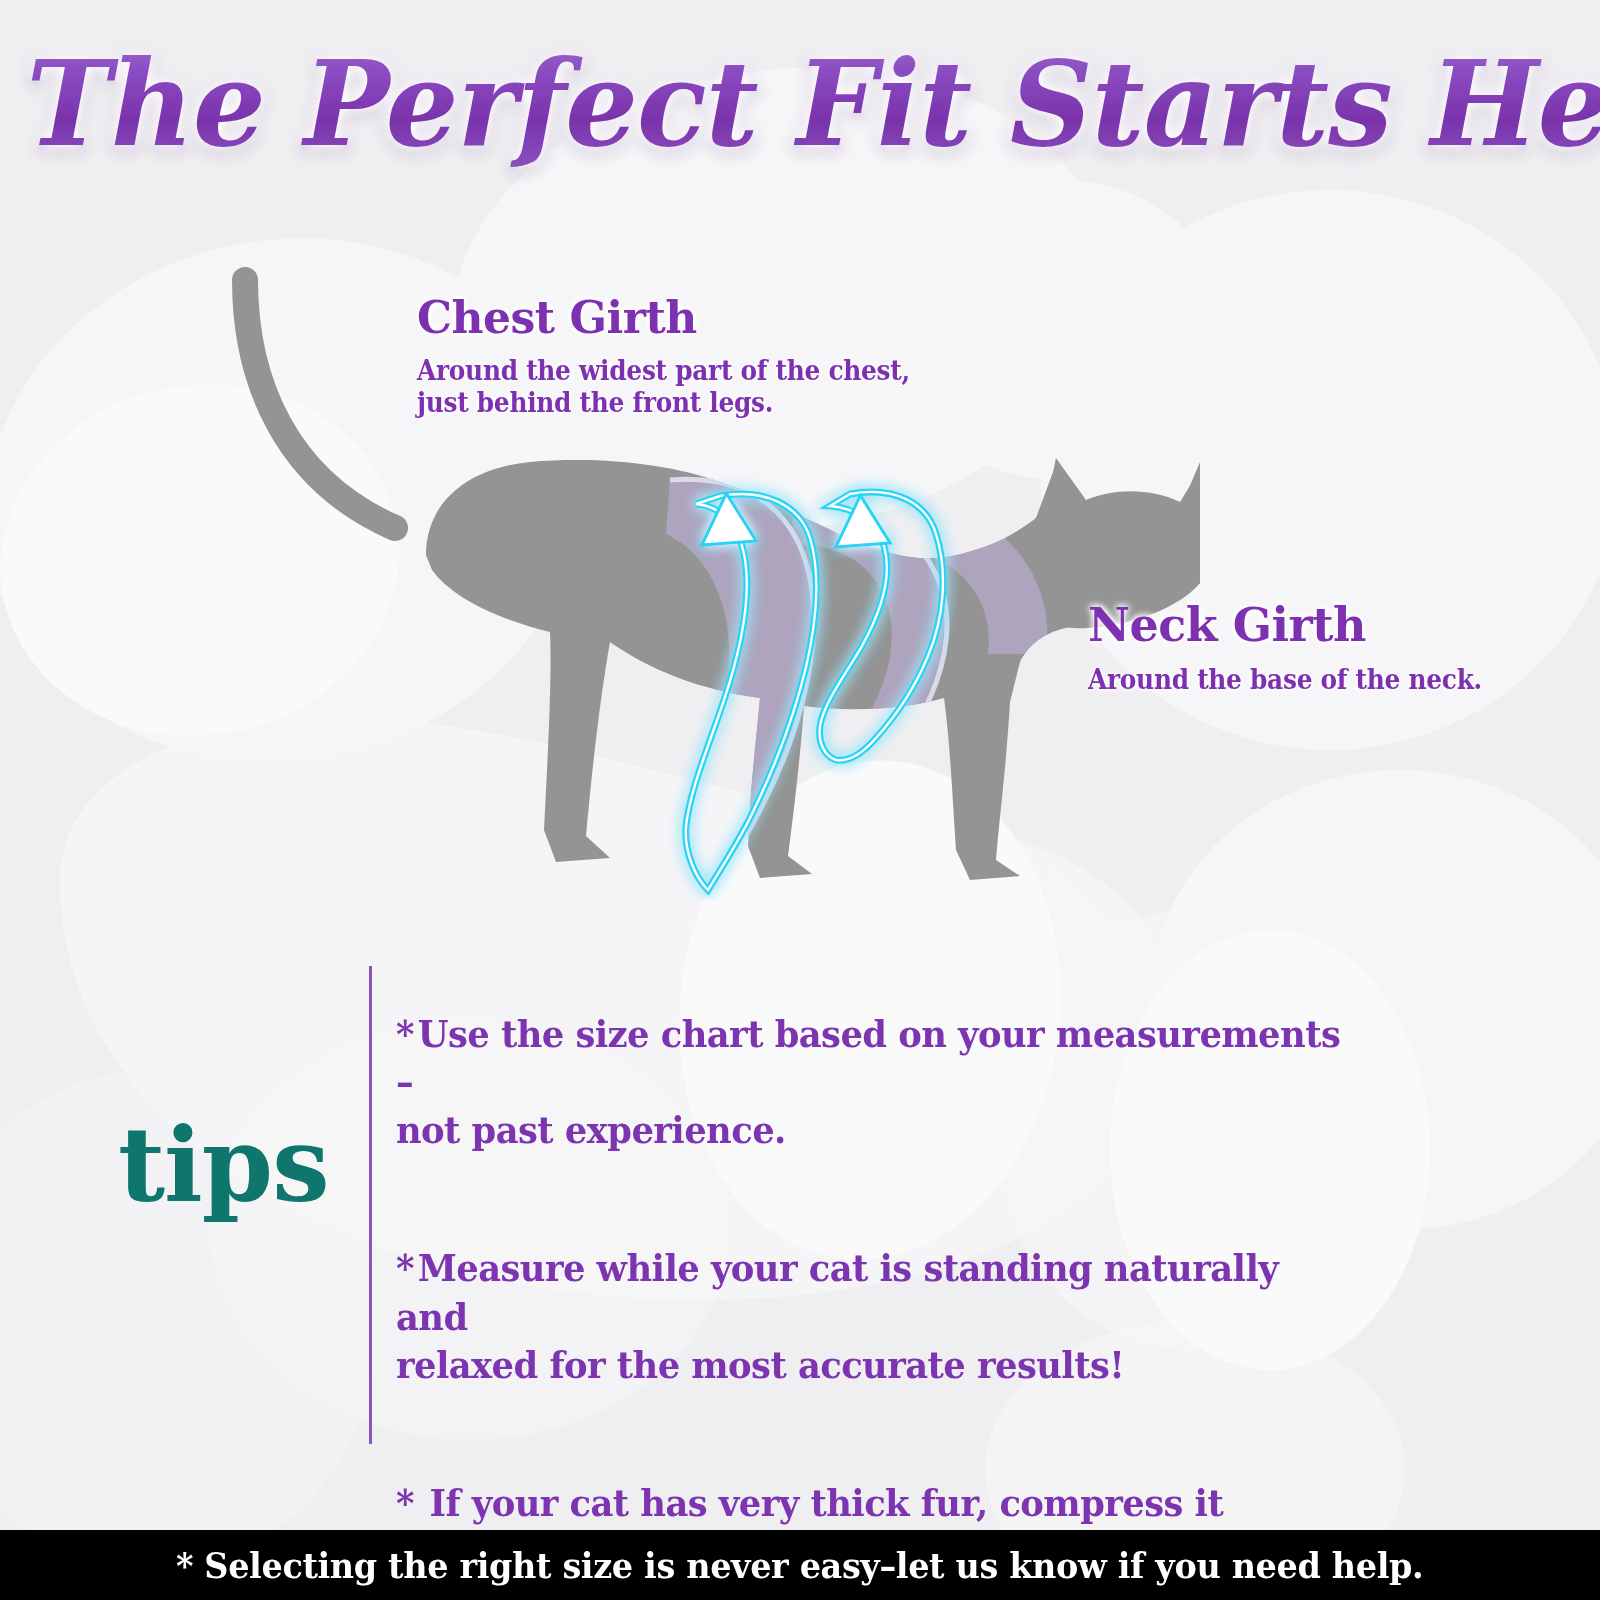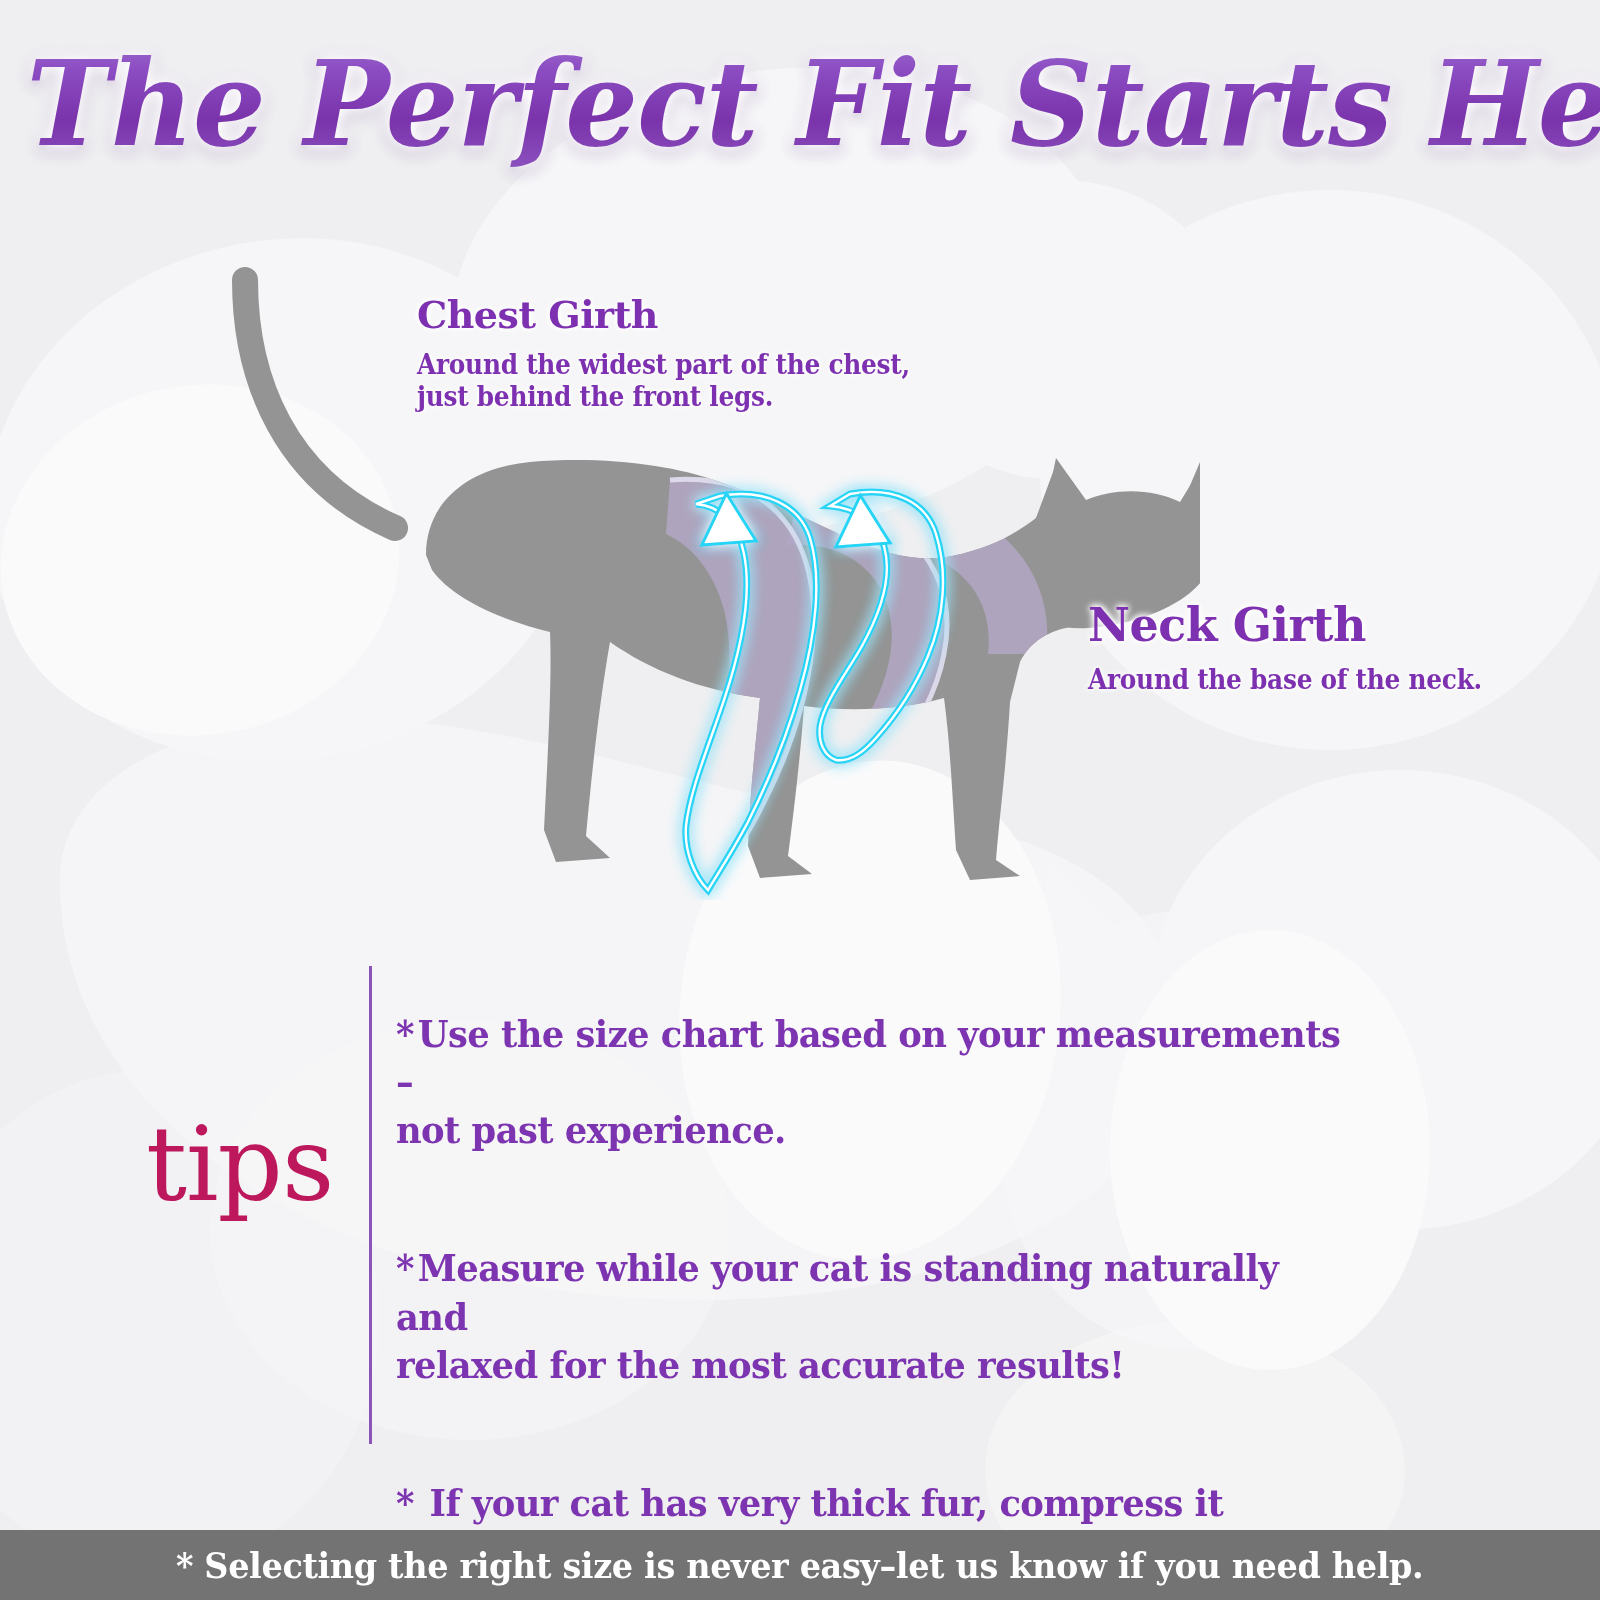--- a/index.html
+++ b/index.html
@@ -47,39 +47,38 @@
     font-weight:bold;
     color:#7d30b0;
     text-shadow:0 0 5px #fff,0 0 5px #fff;
     letter-spacing:-0.3px;
     line-height:1.18;
     transform:scaleX(.92);
     transform-origin:left center;
   }
 
   #chest-block{position:absolute;left:417px;top:292px;z-index:6;}
-  #chest-block .lbl-head{font-size:38px;}
+  #chest-block .lbl-head{font-size:44px;}
   #chest-block .lbl-sub{font-size:27px;margin-top:12px;}
 
   #neck-block{position:absolute;left:1088px;top:598px;z-index:6;}
   #neck-block .lbl-head{font-size:46px;}
   #neck-block .lbl-sub{font-size:27px;margin-top:12px;}
 
   
   #cat-svg{position:absolute;left:200px;top:250px;z-index:3;}
 
   
   #tips-word{
     position:absolute;left:118px;top:1105px;z-index:6;
     font-family:"DejaVu Serif","Liberation Serif",serif;
-    font-weight:normal;
+    font-weight:bold;
     font-size:102px;
-    color:#be185d;
+    color:#0f766e;
     letter-spacing:-1px;
-    margin-left:28px;
   }
   #tips-divider{
     position:absolute;left:369px;top:966px;width:3px;height:478px;
     background:#8a54bb;z-index:6;
   }
   #tips-list{
     position:absolute;left:396px;top:962px;width:1010px;z-index:6;
   }
   .tip{
     font-family:"DejaVu Serif","Liberation Serif",serif;
@@ -94,21 +93,21 @@
     white-space:pre-line;
     text-indent:0;
     padding-left:0;
   }
   .tip .star{margin-right:4px;}
   .tip .body{display:inline;}
 
   
   #footer{
     position:absolute;left:0;bottom:0;width:1600px;height:70px;
-    background:#737373;z-index:8;
+    background:#000000;z-index:8;
     display:flex;align-items:center;justify-content:center;
   }
   #footer-text{
     font-family:"DejaVu Serif","Liberation Serif",serif;
     font-weight:bold;
     color:#ffffff;
     font-size:36px;
     letter-spacing:-0.4px;
     transform:scaleX(.93);
     white-space:nowrap;

